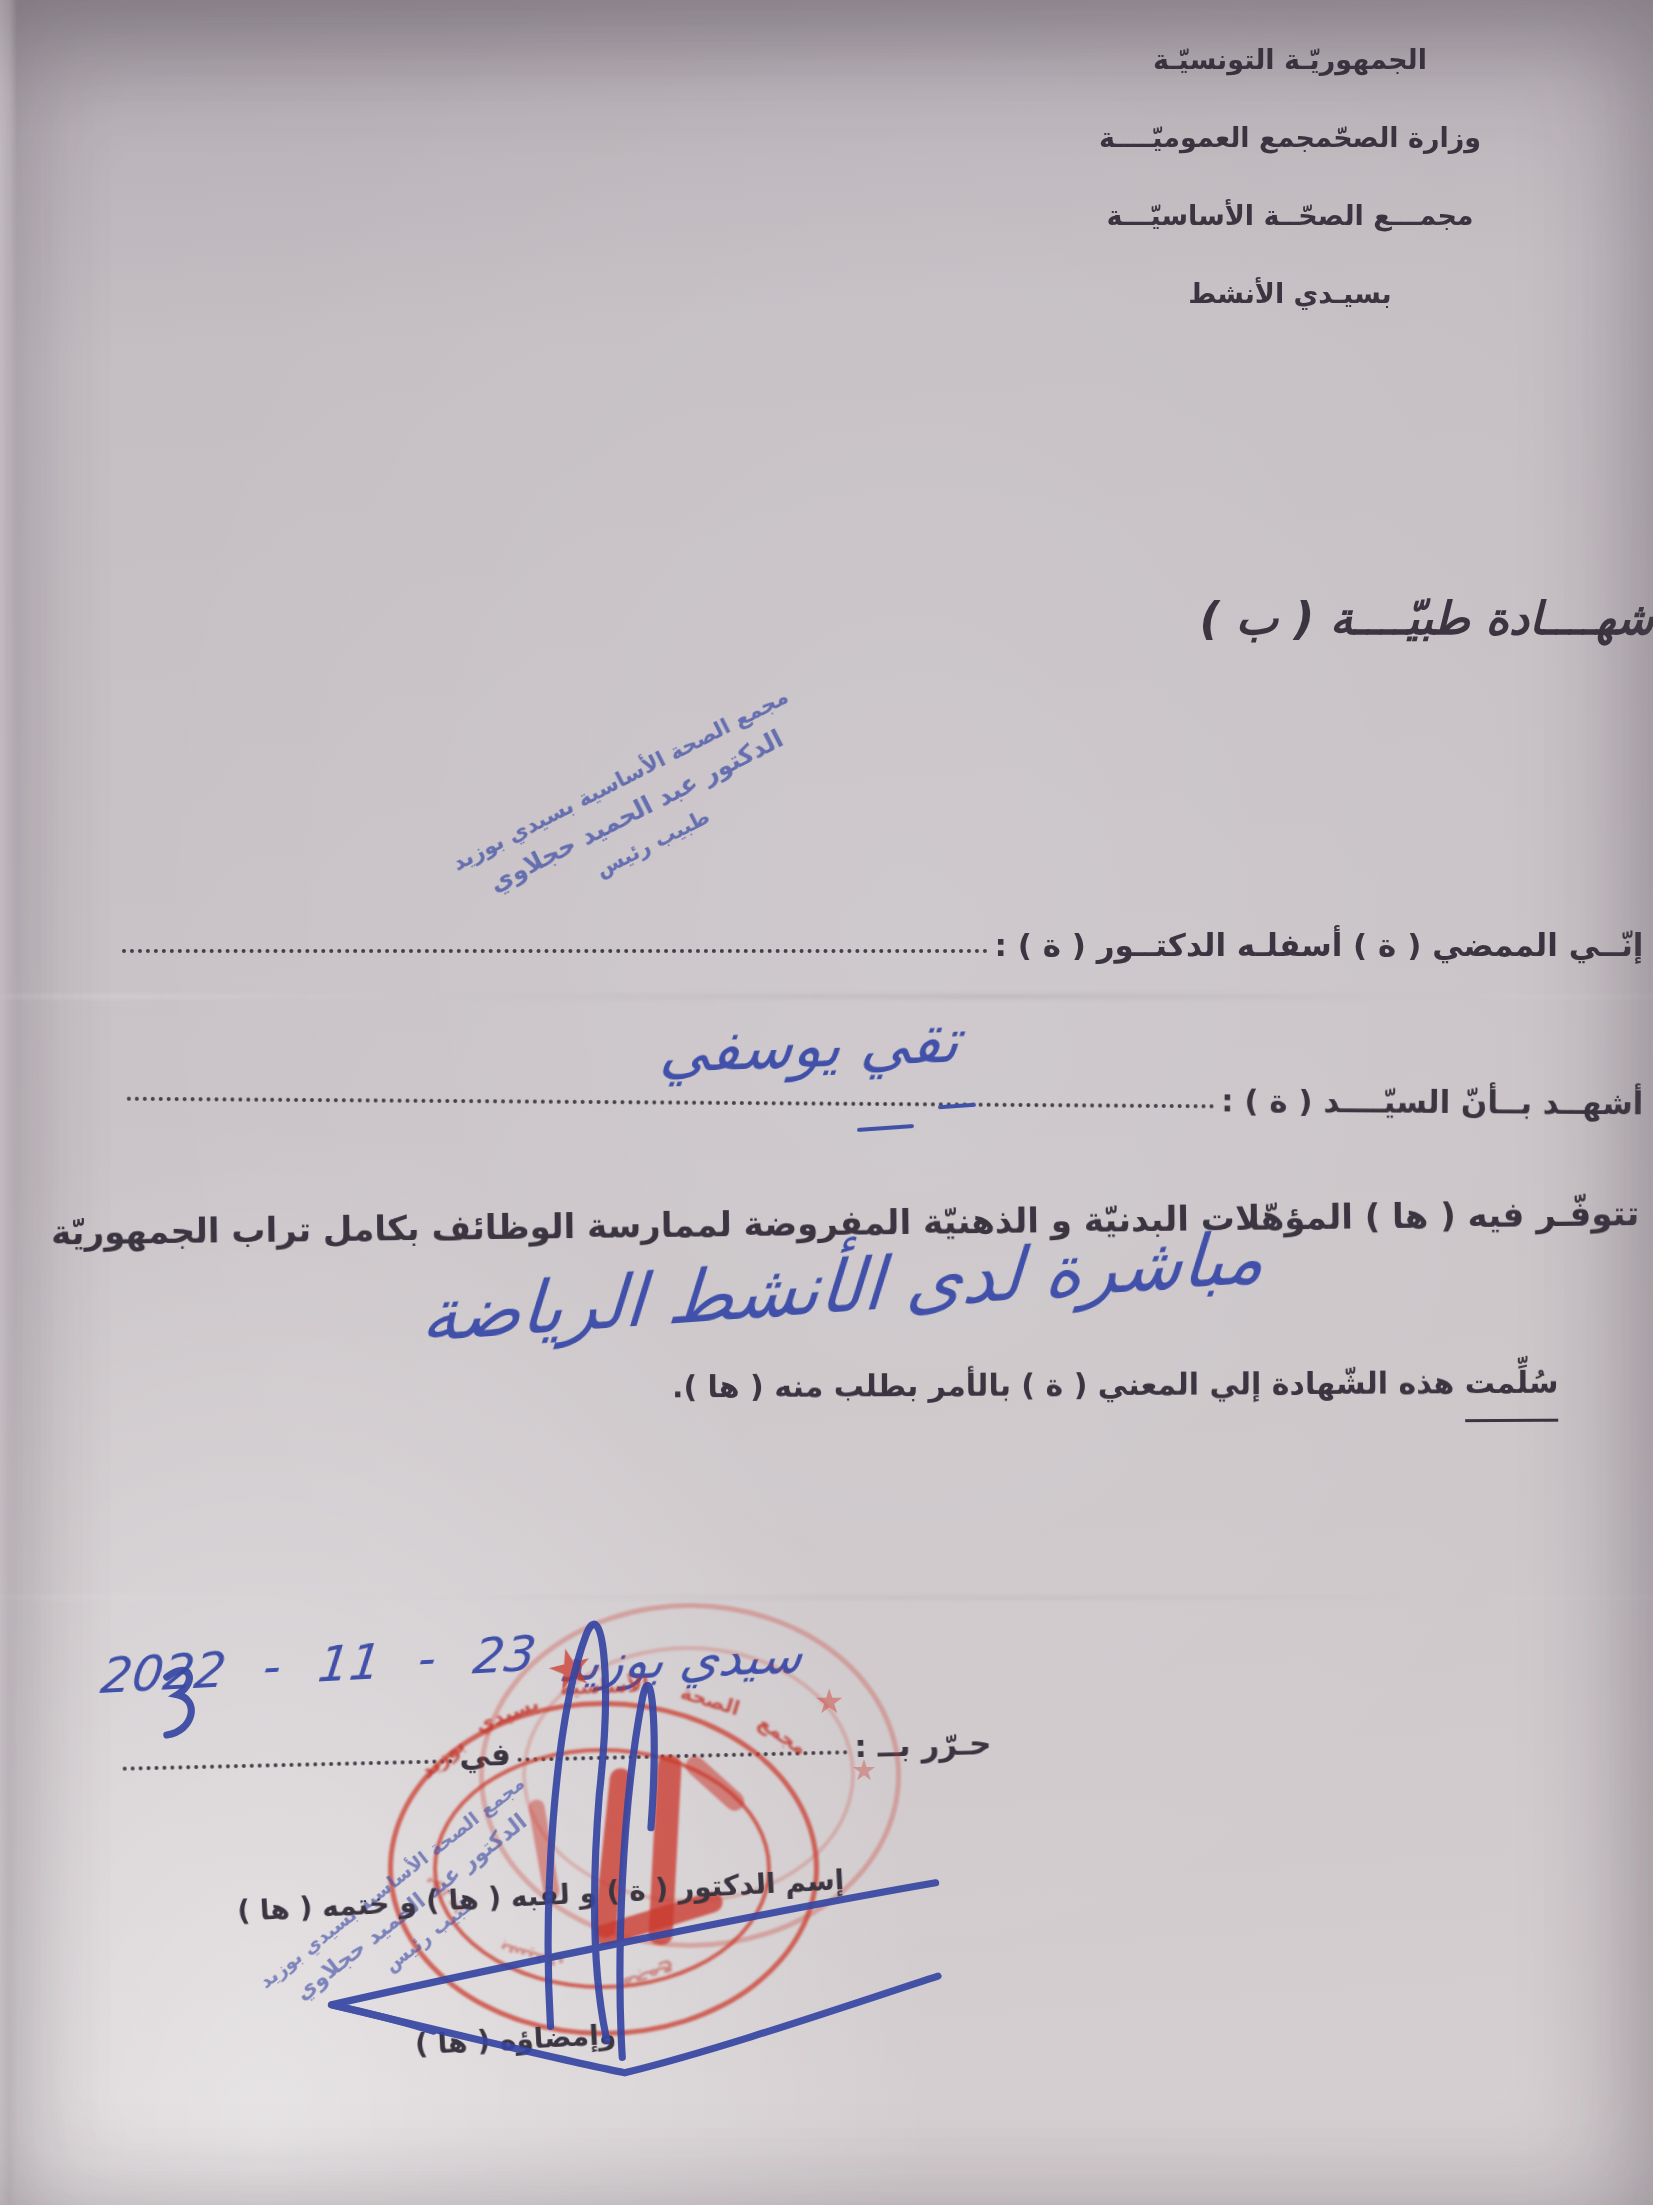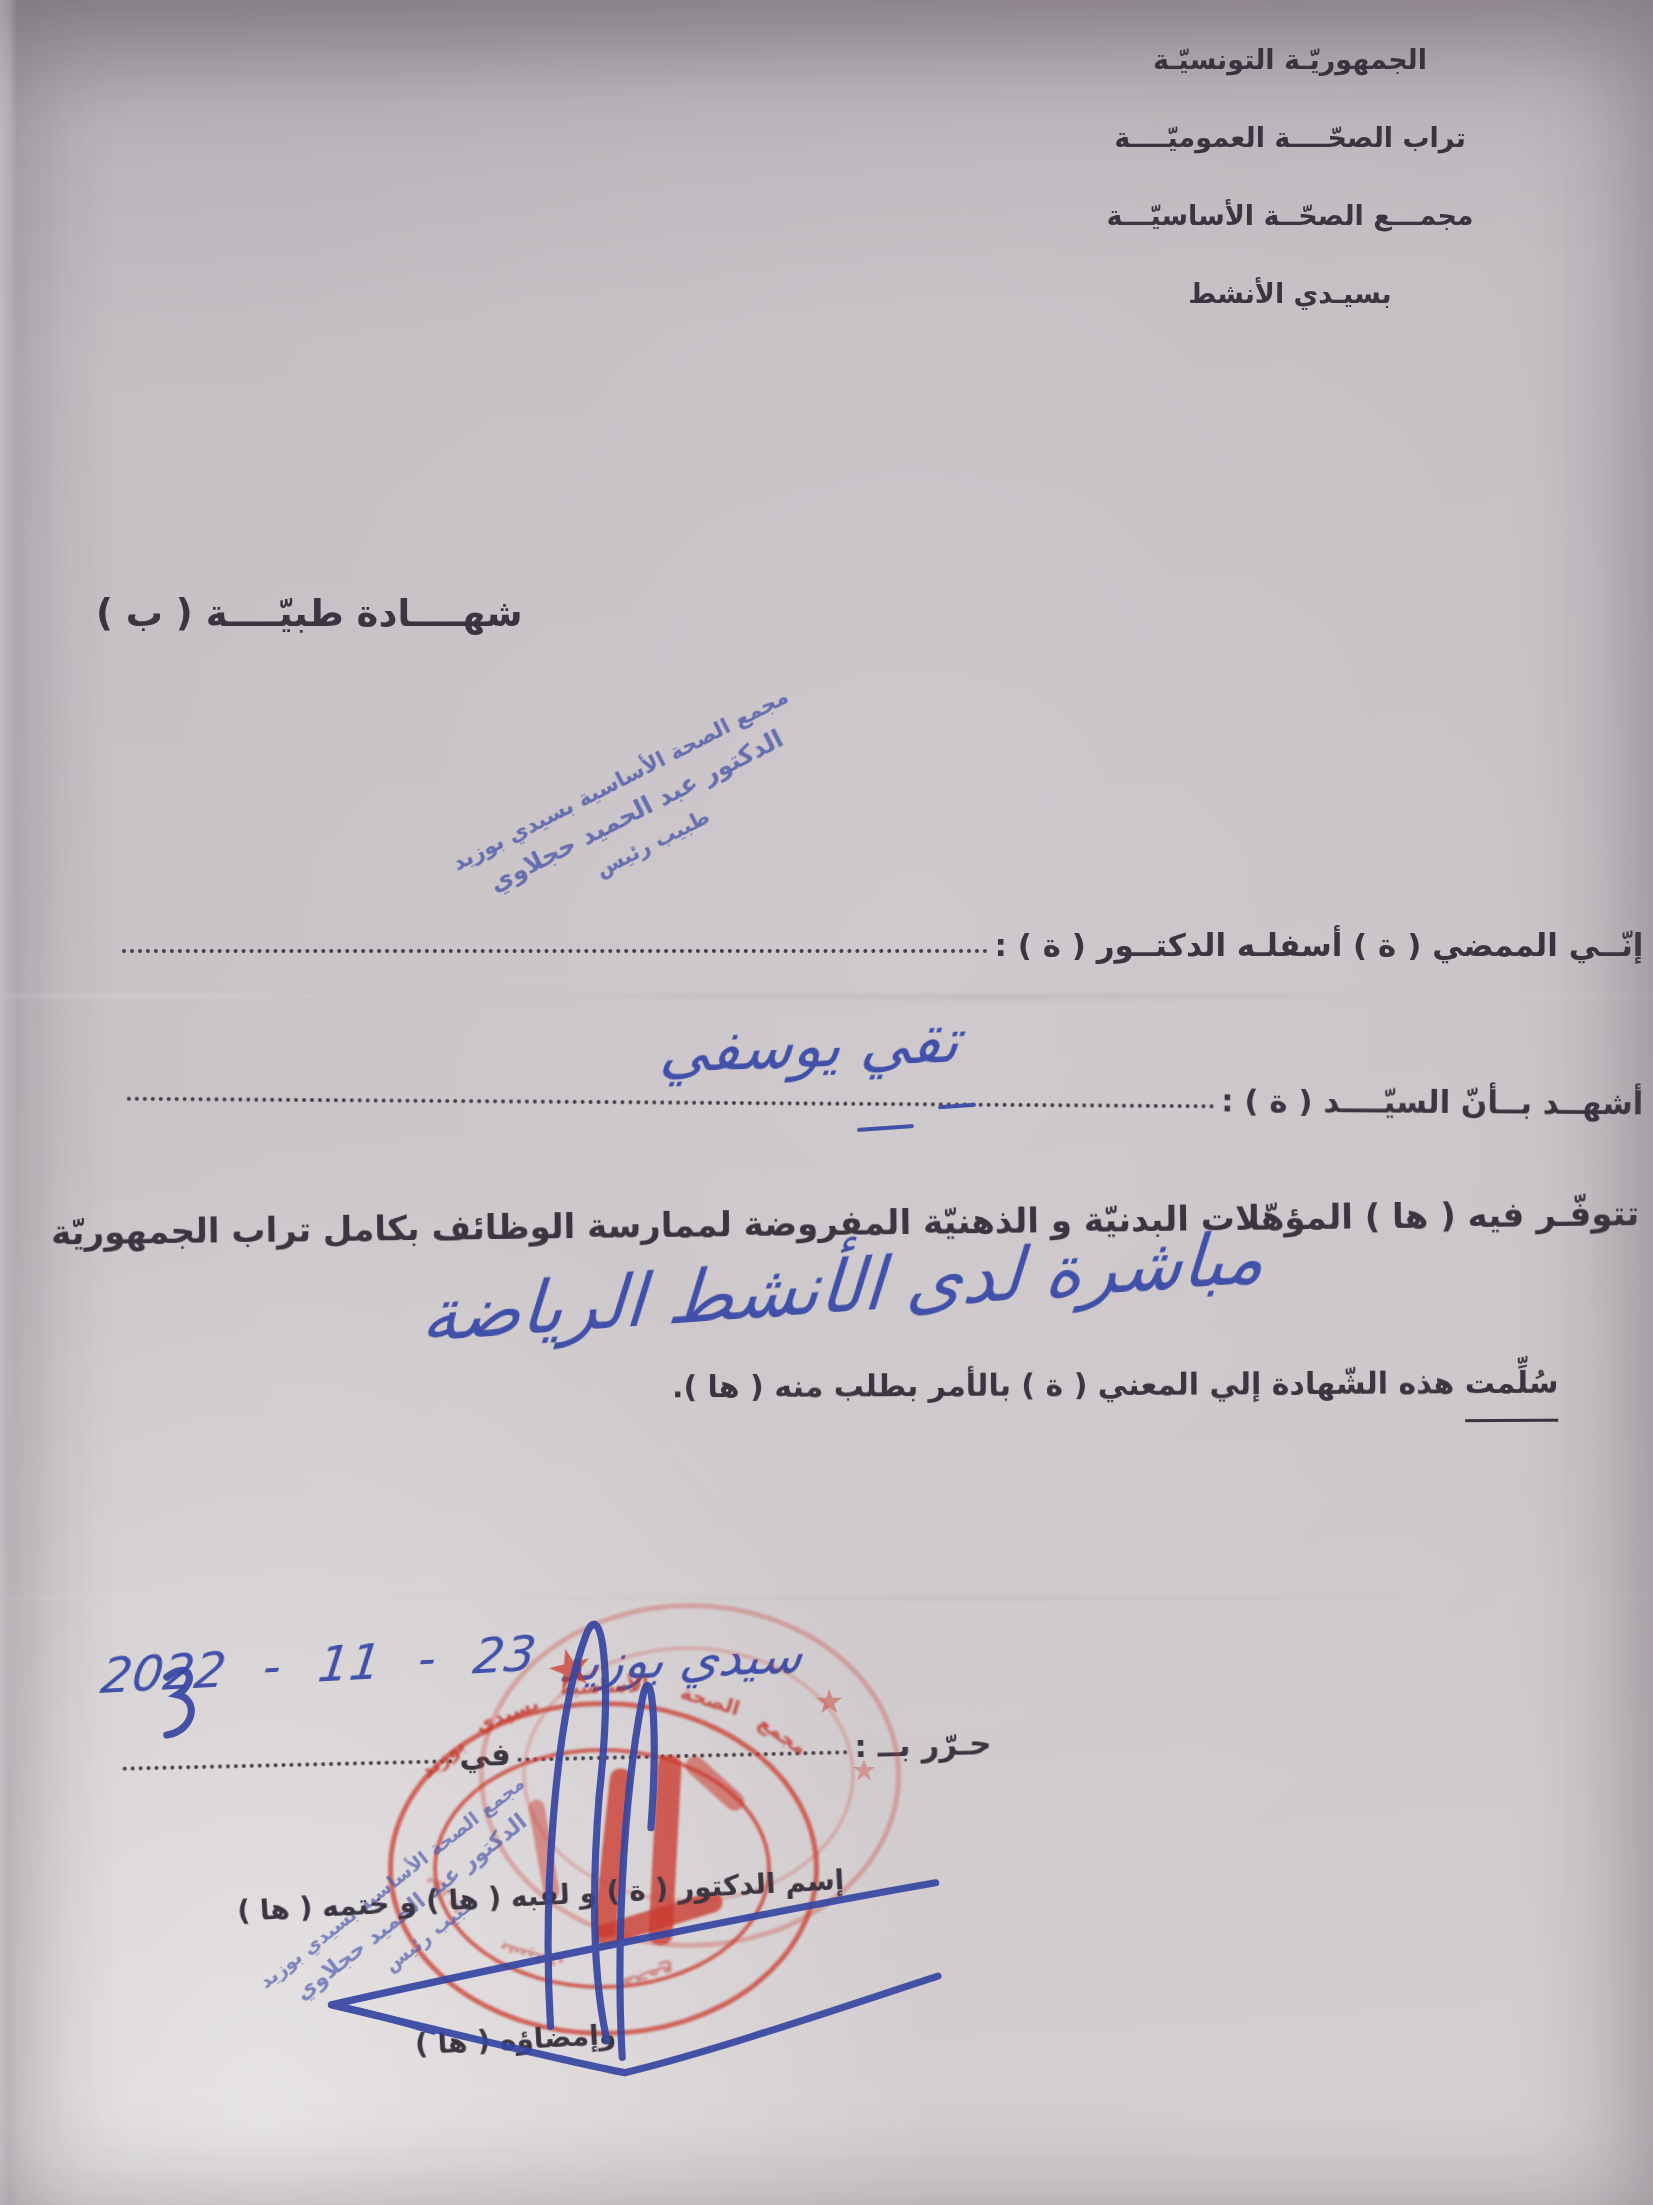--- a/index.html
+++ b/index.html
@@ -21,21 +21,21 @@
                inset 0 -29px 86px rgba(255,255,255,.10);}
   .edge-left{position:absolute;left:0;top:0;width:17px;height:100%;
     background:linear-gradient(90deg,#eee9eb 0%,#d9d3d6 55%,rgba(217,211,214,0) 100%);opacity:.85;}
   .crease-h{position:absolute;left:0;width:100%;height:2.9px;filter:blur(1.9px);
     background:linear-gradient(90deg,rgba(255,255,255,.30),rgba(108,98,108,.22) 60%,rgba(255,255,255,.18));}
   .p{color:#3a3540;font-weight:bold;filter:blur(0.5px);}
   .hand{color:#4150a8;font-style:italic;filter:blur(0.3px);font-weight:normal;}
   .abs{position:absolute;}
   .nowrap{white-space:nowrap;}
   .header-block{top:21px;right:72px;width:584px;text-align:center;font-size:27px;line-height:78px;}
-  .title{top:592px;left:96px;right:0;text-align:left;font-size:37px;letter-spacing:1px;}
+  .title{top:592px;left:96px;right:0;text-align:right;font-size:45px;letter-spacing:1px;font-style:italic;}
   .fieldrow{position:absolute;display:flex;align-items:flex-end;direction:rtl;}
   .fieldrow .lbl{white-space:nowrap;font-size:31px;}
   .dots{flex:1;height:0;border-bottom:4.3px dotted #45404a;margin:0 6.7px 10.5px 6.7px;filter:blur(0.5px);}
   .row-doctor{top:899px;right:10.5px;left:115px;height:64px;}
   .row-patient{top:1052px;right:10.5px;left:120px;height:64px;transform:rotate(.4deg);}
   .row-date{top:1694px;left:115px;width:876px;height:67px;transform:rotate(-1.3deg);transform-origin:100% 50%;}
   .paragraph{top:1193px;right:14.4px;font-size:34px;letter-spacing:0.5px;white-space:nowrap;transform:rotate(-.7deg);transform-origin:100% 50%;}
   .bignote{top:1244px;left:421px;font-size:72px;letter-spacing:2.9px;transform:rotate(-4deg) skewX(-8deg);}
   .delivery{top:1367px;right:96px;font-size:30px;letter-spacing:1px;transform:rotate(-.3deg);}
   .delivery .u{border-bottom:3.4px solid currentColor;padding-bottom:19px;}
@@ -65,21 +65,21 @@
 <body>
 
 <div class="photo">
 
   <div class="edge-left"></div>
   <div class="crease-h" style="top:995px;"></div>
   <div class="crease-h" style="top:1596px;opacity:.6;"></div>
 
   <div class="abs p header-block">
     <div>الجمهوريّـة التونسيّـة</div>
-    <div>تراب الصحّــــة العموميّــــة</div>
+    <div>وزارة الصحّمجمع العموميّــــة</div>
     <div>مجمـــع الصحّــة الأساسيّـــة</div>
     <div>بسيـدي الأنشط</div>
   </div>
 
   <div class="abs p title">شهــــادة طبيّــــة ( ب )</div>
 
   <div class="fieldrow row-doctor">
     <span class="p lbl">إنّــي الممضي ( ة ) أسفلـه الدكتــور ( ة ) :</span>
     <span class="dots"></span>
   </div>

